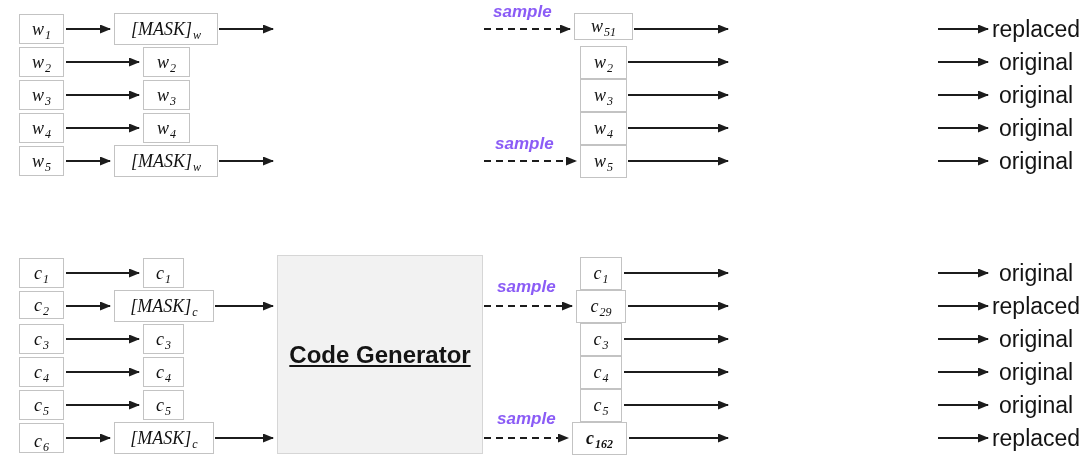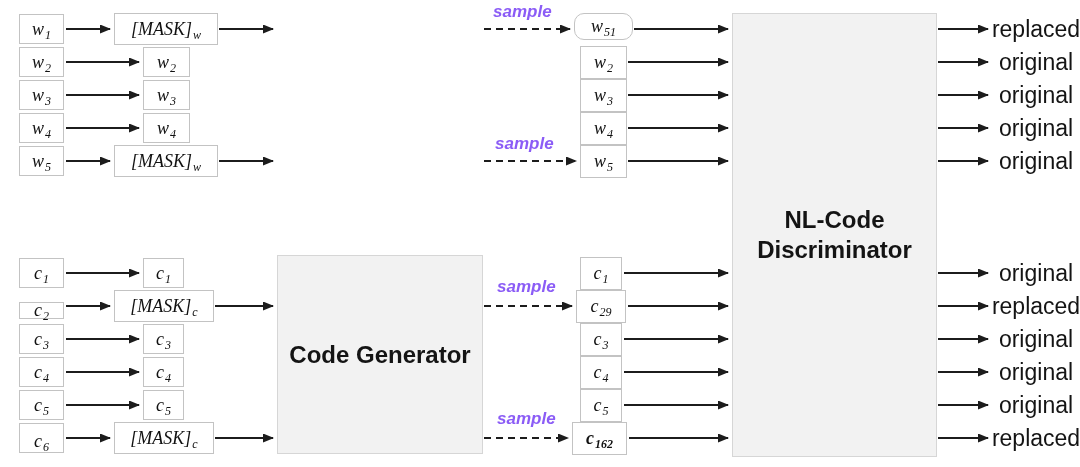--- a/index.html
+++ b/index.html
@@ -113,51 +113,47 @@
       <span><span>w</span><sub>4</sub></span>
     </div>
   <div class="tok" style="left:114px;top:145px;width:104px;height:32px;">
       <span><span>[MASK]</span><sub>w</sub></span>
     </div>
 
 
   <div class="sample" style="left:493px;top:2px;">sample</div>
   <div class="sample" style="left:495px;top:134px;">sample</div>
 
-  <div class="tok" style="left:574px;top:13px;width:59px;height:27px;border-radius:10px;">
+  <div class="tok" style="left:574px;top:13px;width:59px;height:27px;">
       <span><span>w</span><sub>51</sub></span>
     </div>
   <div class="tok" style="left:580px;top:46px;width:47px;height:33px;">
       <span><span>w</span><sub>2</sub></span>
     </div>
   <div class="tok" style="left:580px;top:79px;width:47px;height:33px;">
       <span><span>w</span><sub>3</sub></span>
     </div>
   <div class="tok" style="left:580px;top:112px;width:47px;height:33px;">
       <span><span>w</span><sub>4</sub></span>
     </div>
   <div class="tok" style="left:580px;top:145px;width:47px;height:33px;">
       <span><span>w</span><sub>5</sub></span>
     </div>
 
-  <div class="block" style="left:732px;top:13px;width:205px;height:444px;">
-    <div>NL-Code</div>
-    <div>Discriminator</div>
-  </div>
 
   <div class="out" style="left:994px;top:18px;">replaced</div>
   <div class="out" style="left:994px;top:51px;">original</div>
   <div class="out" style="left:994px;top:84px;">original</div>
   <div class="out" style="left:994px;top:117px;">original</div>
   <div class="out" style="left:994px;top:150px;">original</div>
 
   <div class="tok" style="left:19px;top:258px;width:45px;height:30px;">
       <span><span>c</span><sub>1</sub></span>
     </div>
-  <div class="tok" style="left:19px;top:302px;width:45px;height:17px;justify-content:center;">
+  <div class="tok" style="left:19px;top:291px;width:45px;height:28px;justify-content:center;">
       <span><span>c</span><sub>2</sub></span>
     </div>
   <div class="tok" style="left:19px;top:324px;width:45px;height:30px;">
       <span><span>c</span><sub>3</sub></span>
     </div>
   <div class="tok" style="left:19px;top:357px;width:45px;height:30px;">
       <span><span>c</span><sub>4</sub></span>
     </div>
   <div class="tok" style="left:19px;top:390px;width:45px;height:30px;">
       <span><span>c</span><sub>5</sub></span>
@@ -178,21 +174,21 @@
   <div class="tok" style="left:143px;top:357px;width:41px;height:30px;">
       <span><span>c</span><sub>4</sub></span>
     </div>
   <div class="tok" style="left:143px;top:390px;width:41px;height:30px;">
       <span><span>c</span><sub>5</sub></span>
     </div>
   <div class="tok" style="left:114px;top:422px;width:100px;height:32px;">
       <span><span>[MASK]</span><sub>c</sub></span>
     </div>
 
-  <div class="block" style="left:277px;top:255px;width:206px;height:199px;">
+  <div class="block" style="left:277px;top:255px;width:206px;height:199px;text-decoration:underline;">
     <div>Code Generator</div>
   </div>
 
   <div class="sample" style="left:497px;top:277px;">sample</div>
   <div class="sample" style="left:497px;top:409px;">sample</div>
 
   <div class="tok" style="left:580px;top:257px;width:42px;height:33px;">
       <span><span>c</span><sub>1</sub></span>
     </div>
   <div class="tok" style="left:576px;top:290px;width:50px;height:33px;">

